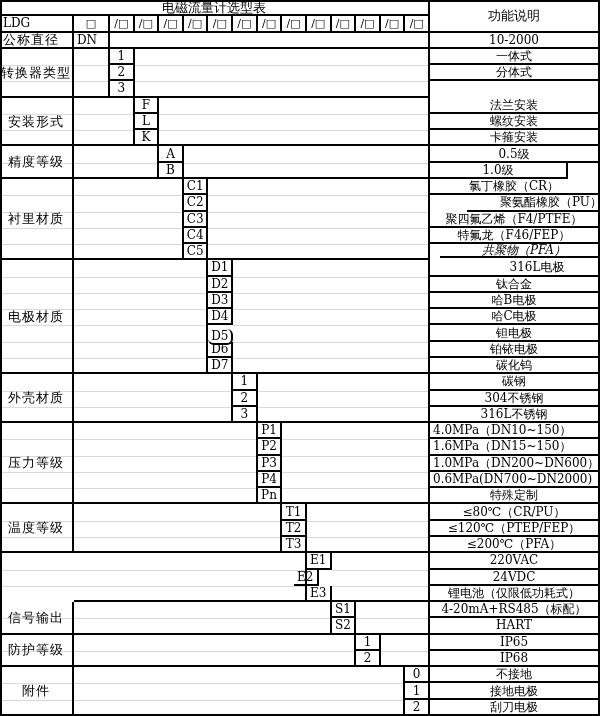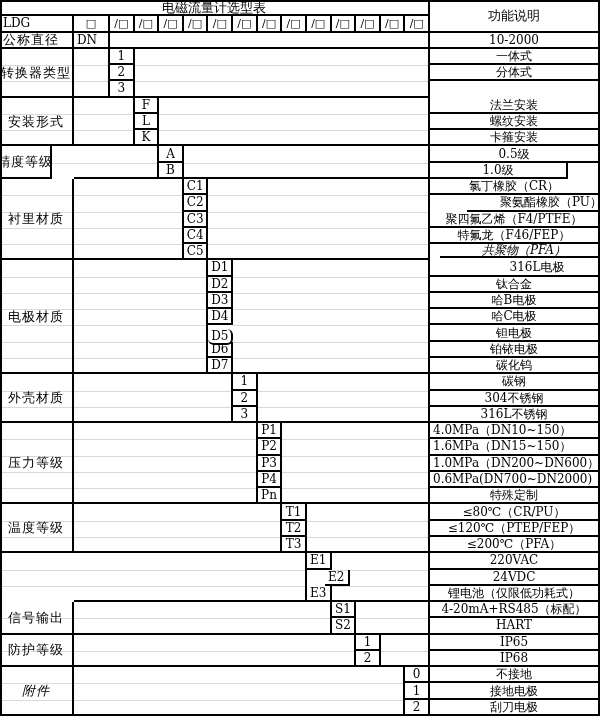--- a/index.html
+++ b/index.html
@@ -66,21 +66,21 @@
     <div class="cell" style="left: 74px; top: 97.64px; width: 60.62px; height: 48.82px;"></div>
     <div class="cell" style="left: 134.62px; top: 97.64px; width: 24.62px; height: 16.27px;">F</div>
     <div class="cell" style="left: 430px; top: 97.64px; width: 170px; height: 16.27px;">法兰安装</div>
     <div class="cell" style="left: 134.62px; top: 113.91px; width: 24.62px; height: 16.27px;">L</div>
     <div class="cell" style="left: 430px; top: 113.91px; width: 170px; height: 16.27px;">螺纹安装</div>
     <div class="cell" style="left: 134.62px; top: 130.18px; width: 24.62px; height: 16.27px;">K</div>
     <div class="cell" style="left: 430px; top: 130.18px; width: 170px; height: 16.27px;">卡箍安装</div>
     <div class="cell" style="left: 159.23px; top: 97.64px; width: 270.77px; height: 48.82px;"></div>
     <div class="faint" style="left: 0px; top: 162.73px; width: 159.23px;"></div>
     <div class="faint" style="left: 183.85px; top: 162.73px; width: 246.15px;"></div>
-    <div class="cell label" style="left: 0px; top: 146.45px; width: 52px; height: 32.55px;">精度等级</div>
+    <div class="cell label" style="left: 0px; top: 146.45px; width: 74px; height: 32.55px;">精度等级</div>
     <div class="cell" style="left: 74px; top: 146.45px; width: 85.23px; height: 32.55px;"></div>
     <div class="cell" style="left: 159.23px; top: 146.45px; width: 24.62px; height: 16.27px;">A</div>
     <div class="cell" style="left: 430px; top: 146.45px; width: 170px; height: 16.27px;">0.5级</div>
     <div class="cell" style="left: 159.23px; top: 162.73px; width: 24.62px; height: 16.27px;">B</div>
     <div class="cell" style="left: 430px; top: 162.73px; width: 138px; height: 16.27px;">1.0级</div>
     <div class="cell" style="left: 183.85px; top: 146.45px; width: 246.15px; height: 32.55px;"></div>
     <div class="faint" style="left: 0px; top: 195.27px; width: 183.85px;"></div>
     <div class="faint" style="left: 208.46px; top: 195.27px; width: 221.54px;"></div>
     <div class="faint" style="left: 0px; top: 211.55px; width: 183.85px;"></div>
     <div class="faint" style="left: 208.46px; top: 211.55px; width: 221.54px;"></div>
@@ -177,21 +177,21 @@
     <div class="cell" style="left: 282.31px; top: 537px; width: 24.62px; height: 16.27px;">T3</div>
     <div class="cell" style="left: 430px; top: 537px; width: 170px; height: 16.27px;">≤200℃（PFA）</div>
     <div class="cell" style="left: 306.92px; top: 504.45px; width: 123.08px; height: 48.82px;"></div>
     <div class="faint" style="left: 0px; top: 569.55px; width: 306.92px;"></div>
     <div class="faint" style="left: 331.54px; top: 569.55px; width: 98.46px;"></div>
     <div class="faint" style="left: 0px; top: 585.82px; width: 306.92px;"></div>
     <div class="faint" style="left: 331.54px; top: 585.82px; width: 98.46px;"></div>
     <div class="cell" style="left: 74px; top: 553.27px; width: 232.92px; height: 48.82px;"></div>
     <div class="cell" style="left: 306.92px; top: 553.27px; width: 24.62px; height: 16.27px;">E1</div>
     <div class="cell" style="left: 430px; top: 553.27px; width: 170px; height: 16.27px;">220VAC</div>
-    <div class="cell" style="left: 325px; top: 569.55px; width: 24.62px; height: 16.27px;">E2</div>
+    <div class="cell" style="left: 294px; top: 569.55px; width: 24.62px; height: 16.27px;">E2</div>
     <div class="cell" style="left: 430px; top: 569.55px; width: 170px; height: 16.27px;">24VDC</div>
     <div class="cell" style="left: 306.92px; top: 585.82px; width: 24.62px; height: 16.27px;">E3</div>
     <div class="cell" style="left: 430px; top: 585.82px; width: 170px; height: 16.27px;">锂电池（仅限低功耗式）</div>
     <div class="cell" style="left: 331.54px; top: 553.27px; width: 98.46px; height: 48.82px;"></div>
     <div class="faint" style="left: 0px; top: 618.36px; width: 331.54px;"></div>
     <div class="faint" style="left: 356.15px; top: 618.36px; width: 73.85px;"></div>
     <div class="cell label" style="left: 0px; top: 602.09px; width: 74px; height: 32.55px;">信号输出</div>
     <div class="cell" style="left: 74px; top: 602.09px; width: 257.54px; height: 32.55px;"></div>
     <div class="cell" style="left: 331.54px; top: 602.09px; width: 24.62px; height: 16.27px;">S1</div>
     <div class="cell" style="left: 430px; top: 602.09px; width: 170px; height: 16.27px;">4-20mA+RS485（标配）</div>
@@ -204,21 +204,21 @@
     <div class="cell" style="left: 74px; top: 634.64px; width: 282.15px; height: 32.55px;"></div>
     <div class="cell" style="left: 356.15px; top: 634.64px; width: 24.62px; height: 16.27px;">1</div>
     <div class="cell" style="left: 430px; top: 634.64px; width: 170px; height: 16.27px;">IP65</div>
     <div class="cell" style="left: 356.15px; top: 650.91px; width: 24.62px; height: 16.27px;">2</div>
     <div class="cell" style="left: 430px; top: 650.91px; width: 170px; height: 16.27px;">IP68</div>
     <div class="cell" style="left: 380.77px; top: 634.64px; width: 49.23px; height: 32.55px;"></div>
     <div class="faint" style="left: 0px; top: 683.45px; width: 405.38px;"></div>
     <div class="faint" style="left: 430px; top: 683.45px; width: 0px;"></div>
     <div class="faint" style="left: 0px; top: 699.73px; width: 405.38px;"></div>
     <div class="faint" style="left: 430px; top: 699.73px; width: 0px;"></div>
-    <div class="cell label" style="left: 0px; top: 667.18px; width: 74px; height: 48.82px; font-style: italic;">附件</div>
+    <div class="cell label" style="left: 0px; top: 667.18px; width: 74px; height: 48.82px;">附件</div>
     <div class="cell" style="left: 74px; top: 667.18px; width: 331.38px; height: 48.82px;"></div>
     <div class="cell" style="left: 405.38px; top: 667.18px; width: 24.62px; height: 16.27px;">0</div>
     <div class="cell" style="left: 430px; top: 667.18px; width: 170px; height: 16.27px;">不接地</div>
     <div class="cell" style="left: 405.38px; top: 683.45px; width: 24.62px; height: 16.27px;">1</div>
     <div class="cell" style="left: 430px; top: 683.45px; width: 170px; height: 16.27px;">接地电极</div>
     <div class="cell" style="left: 405.38px; top: 699.73px; width: 24.62px; height: 16.27px;">2</div>
     <div class="cell" style="left: 430px; top: 699.73px; width: 170px; height: 16.27px;">刮刀电极</div>
   </div>
 
 </body></html>

